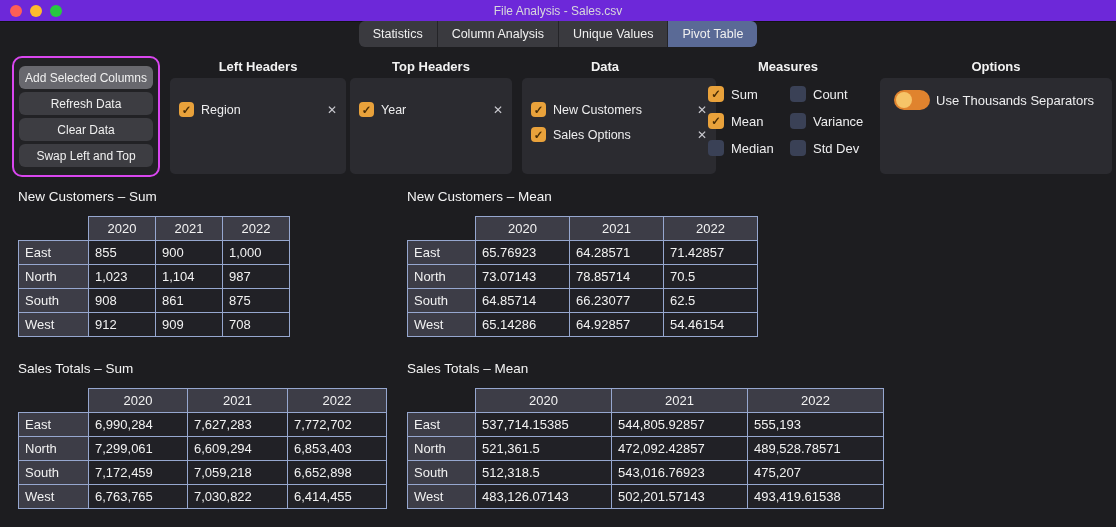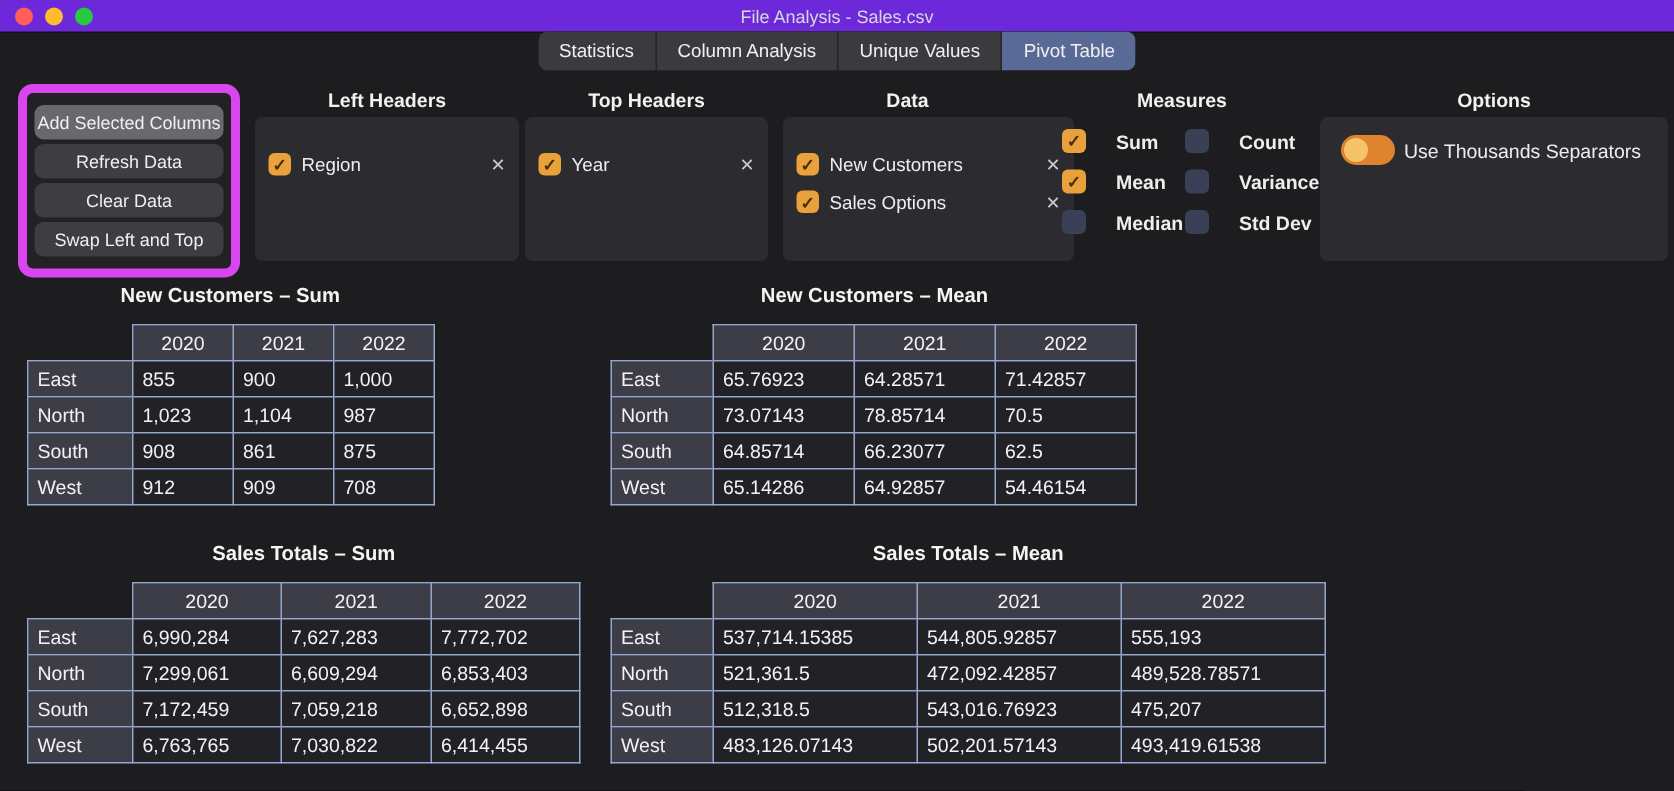--- a/index.html
+++ b/index.html
@@ -22,21 +22,21 @@
   .light.green { background:#28c840; }
   
   .tabs-container { position:absolute; top:21px; left:0; right:0; display:flex; justify-content:center; }
   .tabs { display:flex; gap:1px; background:#242428; border-radius:6px; overflow:hidden; }
   .tab { padding:6px 14px; font-size:12.5px; background:#3a3a3f; color:#f0f0f0; cursor:default; white-space:nowrap; }
   .tab.on { background:#5a6a96; }
   
   .toolbar { position:absolute; top:52px; left:0; width:100%; height:128px; }
   .btn-group {
     position:absolute; left:12px; top:4px; width:148px;
-    border:6px solid #d946ef; border-radius:10px; padding:5px; background:#222225;
+    border:2px solid #d946ef; border-radius:10px; padding:5px; background:#222225;
   }
   .tool-btn {
     display:block; width:100%; height:23px; margin:3px 0;
     background:#3d3d42; border:none; border-radius:6px;
     color:#f0f0f0; font-size:12px; font-family:inherit; cursor:default;
   }
   .tool-btn.primary { background:#68686e; }
   .sec-title { position:absolute; top:7px; font-size:13px; font-weight:600; text-align:center; color:#f2f2f2; }
   .panel { position:absolute; top:26px; height:96px; background:#2b2b30; border-radius:5px; padding:19px 0; }
   .list-item { display:flex; align-items:center; gap:7px; padding:5px 9px; font-size:12.5px; }
@@ -46,27 +46,27 @@
     display:flex; align-items:center; justify-content:center;
     font-size:11.5px; font-weight:700; color:#4a2d05;
   }
   .cb.sm { width:15px; height:15px; }
   .cb.on { background:#e9a23b; }
   .cb.on::after { content:"✓"; }
   .measures-grid {
     position:absolute; left:708px; top:34px;
     display:grid; grid-template-columns:82px 100px; row-gap:11px; column-gap:0;
   }
-  .check-item { display:flex; align-items:center; gap:20px; font-size:13px; font-weight:700; }
+  .check-item { display:flex; align-items:center; gap:7px; font-size:13px; font-weight:400; }
   .toggle-row { position:absolute; left:14px; top:12px; display:flex; align-items:center; gap:6px; font-size:13px; }
   .switch { position:relative; width:36px; height:20px; border-radius:10px; background:#3a4156; flex:0 0 auto; }
   .switch.on { background:#e0832e; }
   .knob { position:absolute; left:2px; top:2px; width:16px; height:16px; border-radius:50%; background:#f6c468; }
   
-  .tbl-title { position:absolute; font-size:13.5px; font-weight:700; text-align:center; color:#f4f4f4; }
+  .tbl-title { position:absolute; font-size:13.5px; font-weight:400; text-align:left; color:#f4f4f4; }
   .tblwrap { position:absolute; }
   table.pivot { border-collapse:collapse; table-layout:fixed; font-size:13px; color:#f2f2f2; }
   .pivot th, .pivot td { border:1px solid #96a7cf; height:24px; padding:0 6px; overflow:hidden; white-space:nowrap; }
   .pivot th { background:#3d3d47; font-weight:400; text-align:center; height:22px; }
   .pivot td.rl { background:#3d3d47; text-align:left; }
   .pivot td.dv { background:#212126; text-align:left; }
   .pivot td.corner { border:none; background:transparent; }
 </style>
 </head>
 <body>

